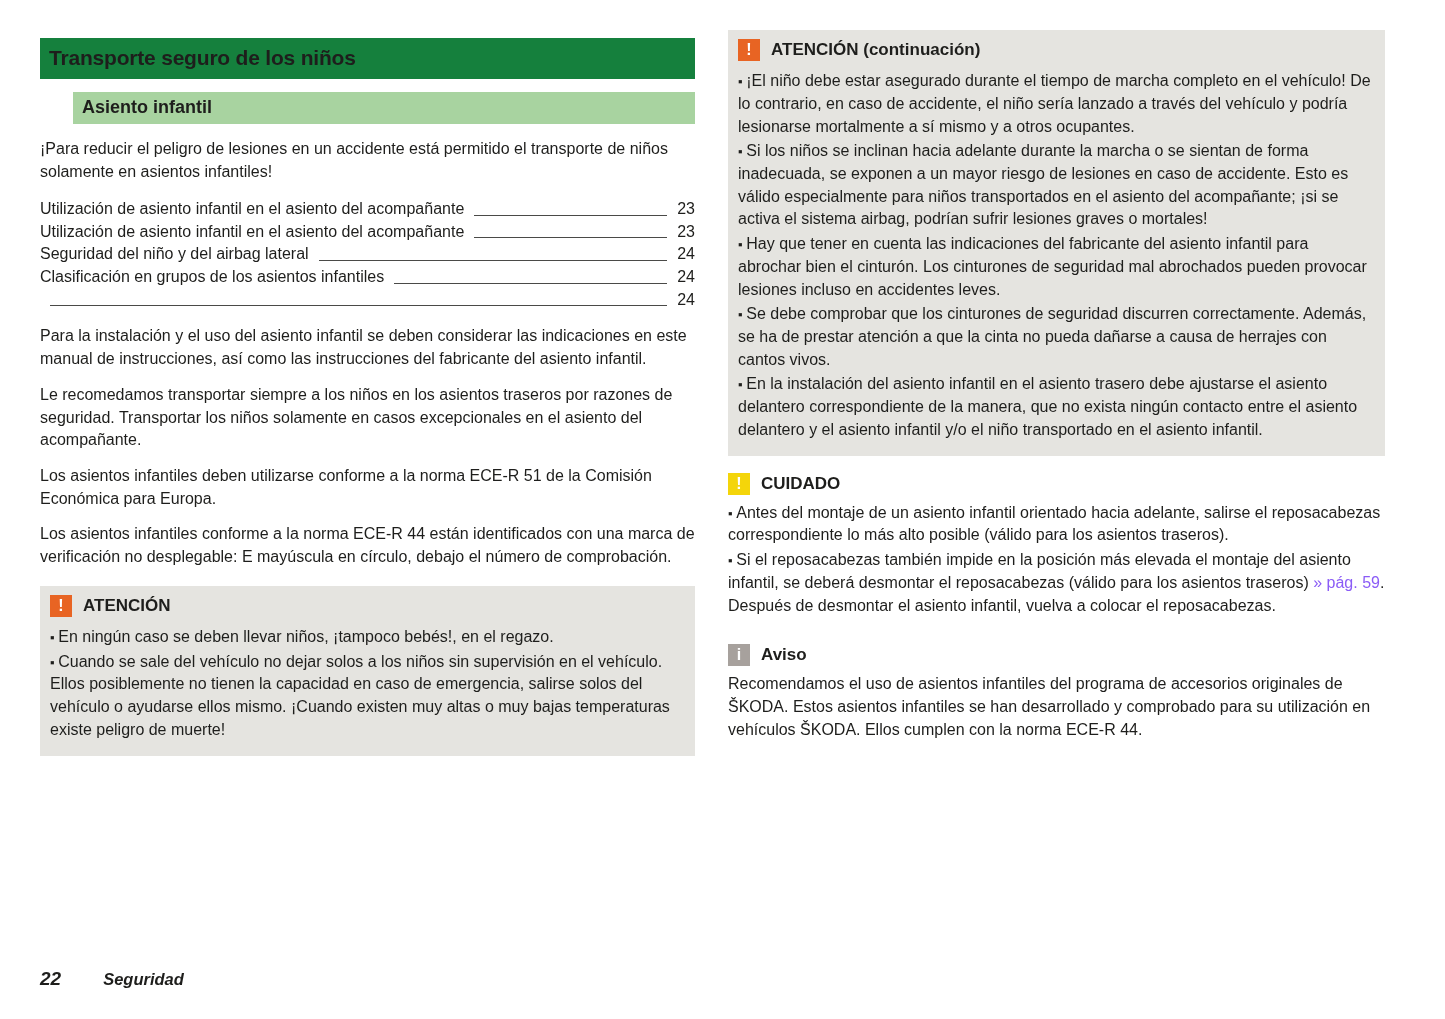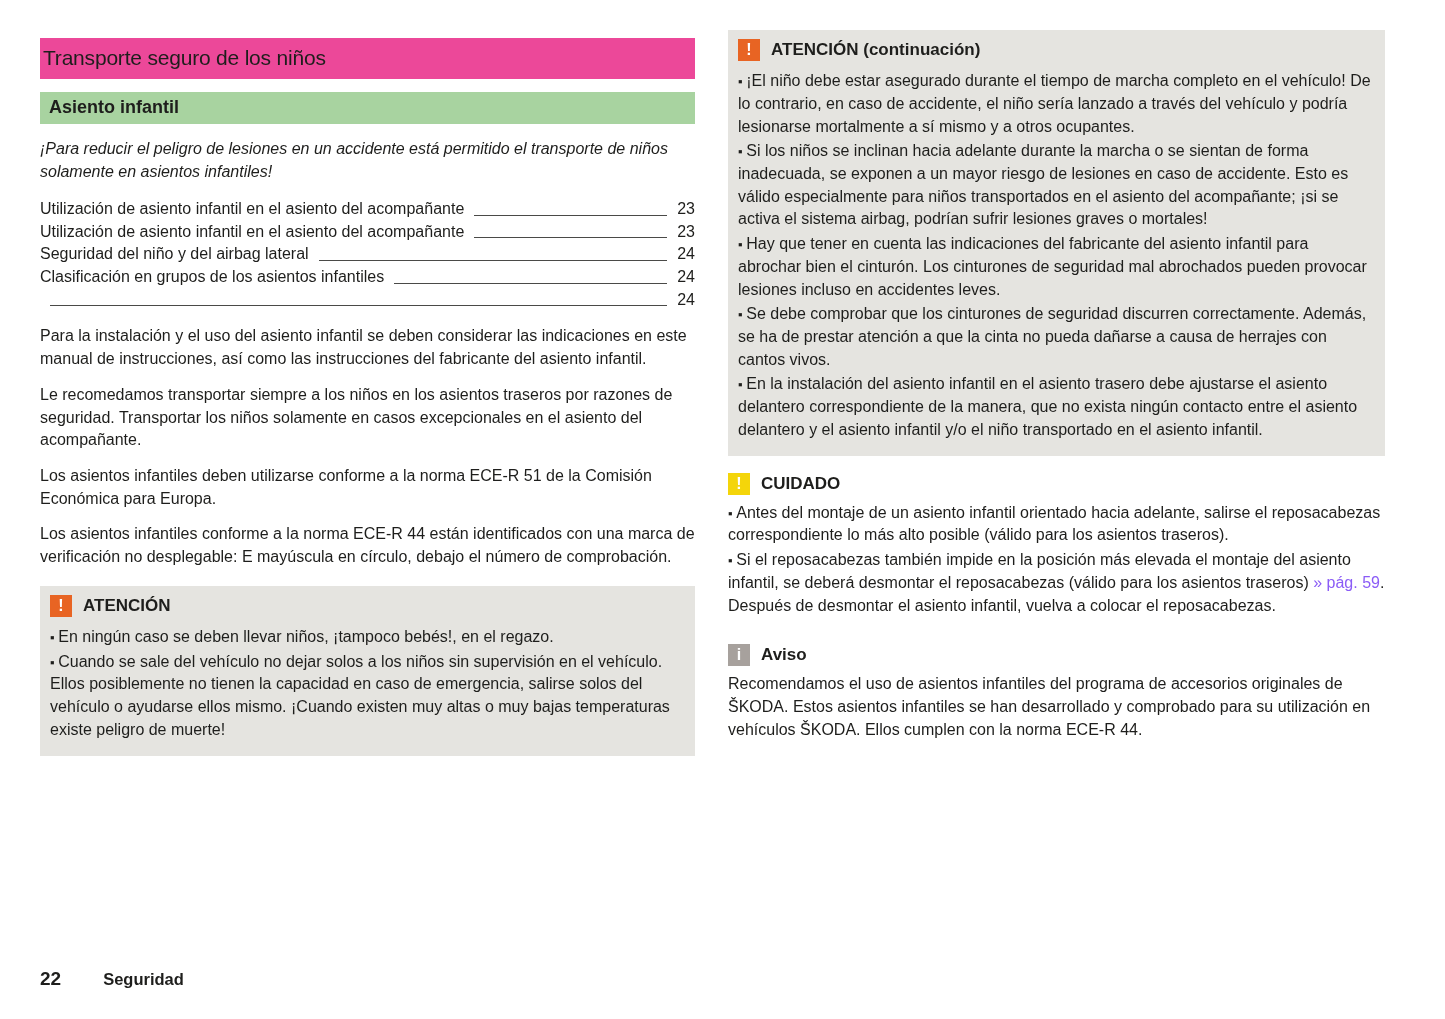--- a/index.html
+++ b/index.html
@@ -20,50 +20,50 @@
   .columns {
     display: flex;
     gap: 33px;
   }
   .col { font-size: 16px; line-height: 1.42; }
   .col-left  { width: 655px; flex: 0 0 655px; }
   .col-right { width: 657px; flex: 0 0 657px; }
 
   
   .h1-bar {
-    background: #ec4899;
+    background: #15803d;
     font-size: 21px;
-    font-weight: normal;
-    padding: 5px 9px 6px 3px;
+    font-weight: bold;
+    padding: 5px 9px 6px 9px;
     margin-top: 8px;
     margin-bottom: 13px;
     letter-spacing: -0.2px;
   }
   .h2-bar {
     background: #a8d3a0;
     font-size: 18px;
     font-weight: bold;
     padding: 3px 9px 4px 9px;
     margin-bottom: 14px;
+    margin-left: 33px;
   }
   .h3-bar {
     background: #b4ada9;
     font-size: 18px;
     font-weight: bold;
     padding: 3px 9px 4px 9px;
     margin-bottom: 14px;
     display: flex;
     align-items: center;
     gap: 9px;
   }
   .book-icon { display: inline-flex; align-items: center; }
 
   
   .lead {
-    font-style: italic;
     margin-bottom: 14px;
   }
   .para { margin-bottom: 13px; }
 
   
   .toc { margin-bottom: 14px; }
   .toc-row {
     display: flex;
     align-items: flex-end;
   }
@@ -123,20 +123,21 @@
   }
 
   
   .footer {
     position: absolute;
     left: 40px;
     top: 968px;
     display: flex;
     align-items: baseline;
     gap: 42px;
+    font-style: italic;
   }
   .footer .pagenum  { font-size: 19px; font-weight: bold; }
   .footer .section-name { font-size: 16.5px; font-weight: bold; }
 </style>
 </head>
 <body>
 
 <div class="page">
   <div class="columns">
 

